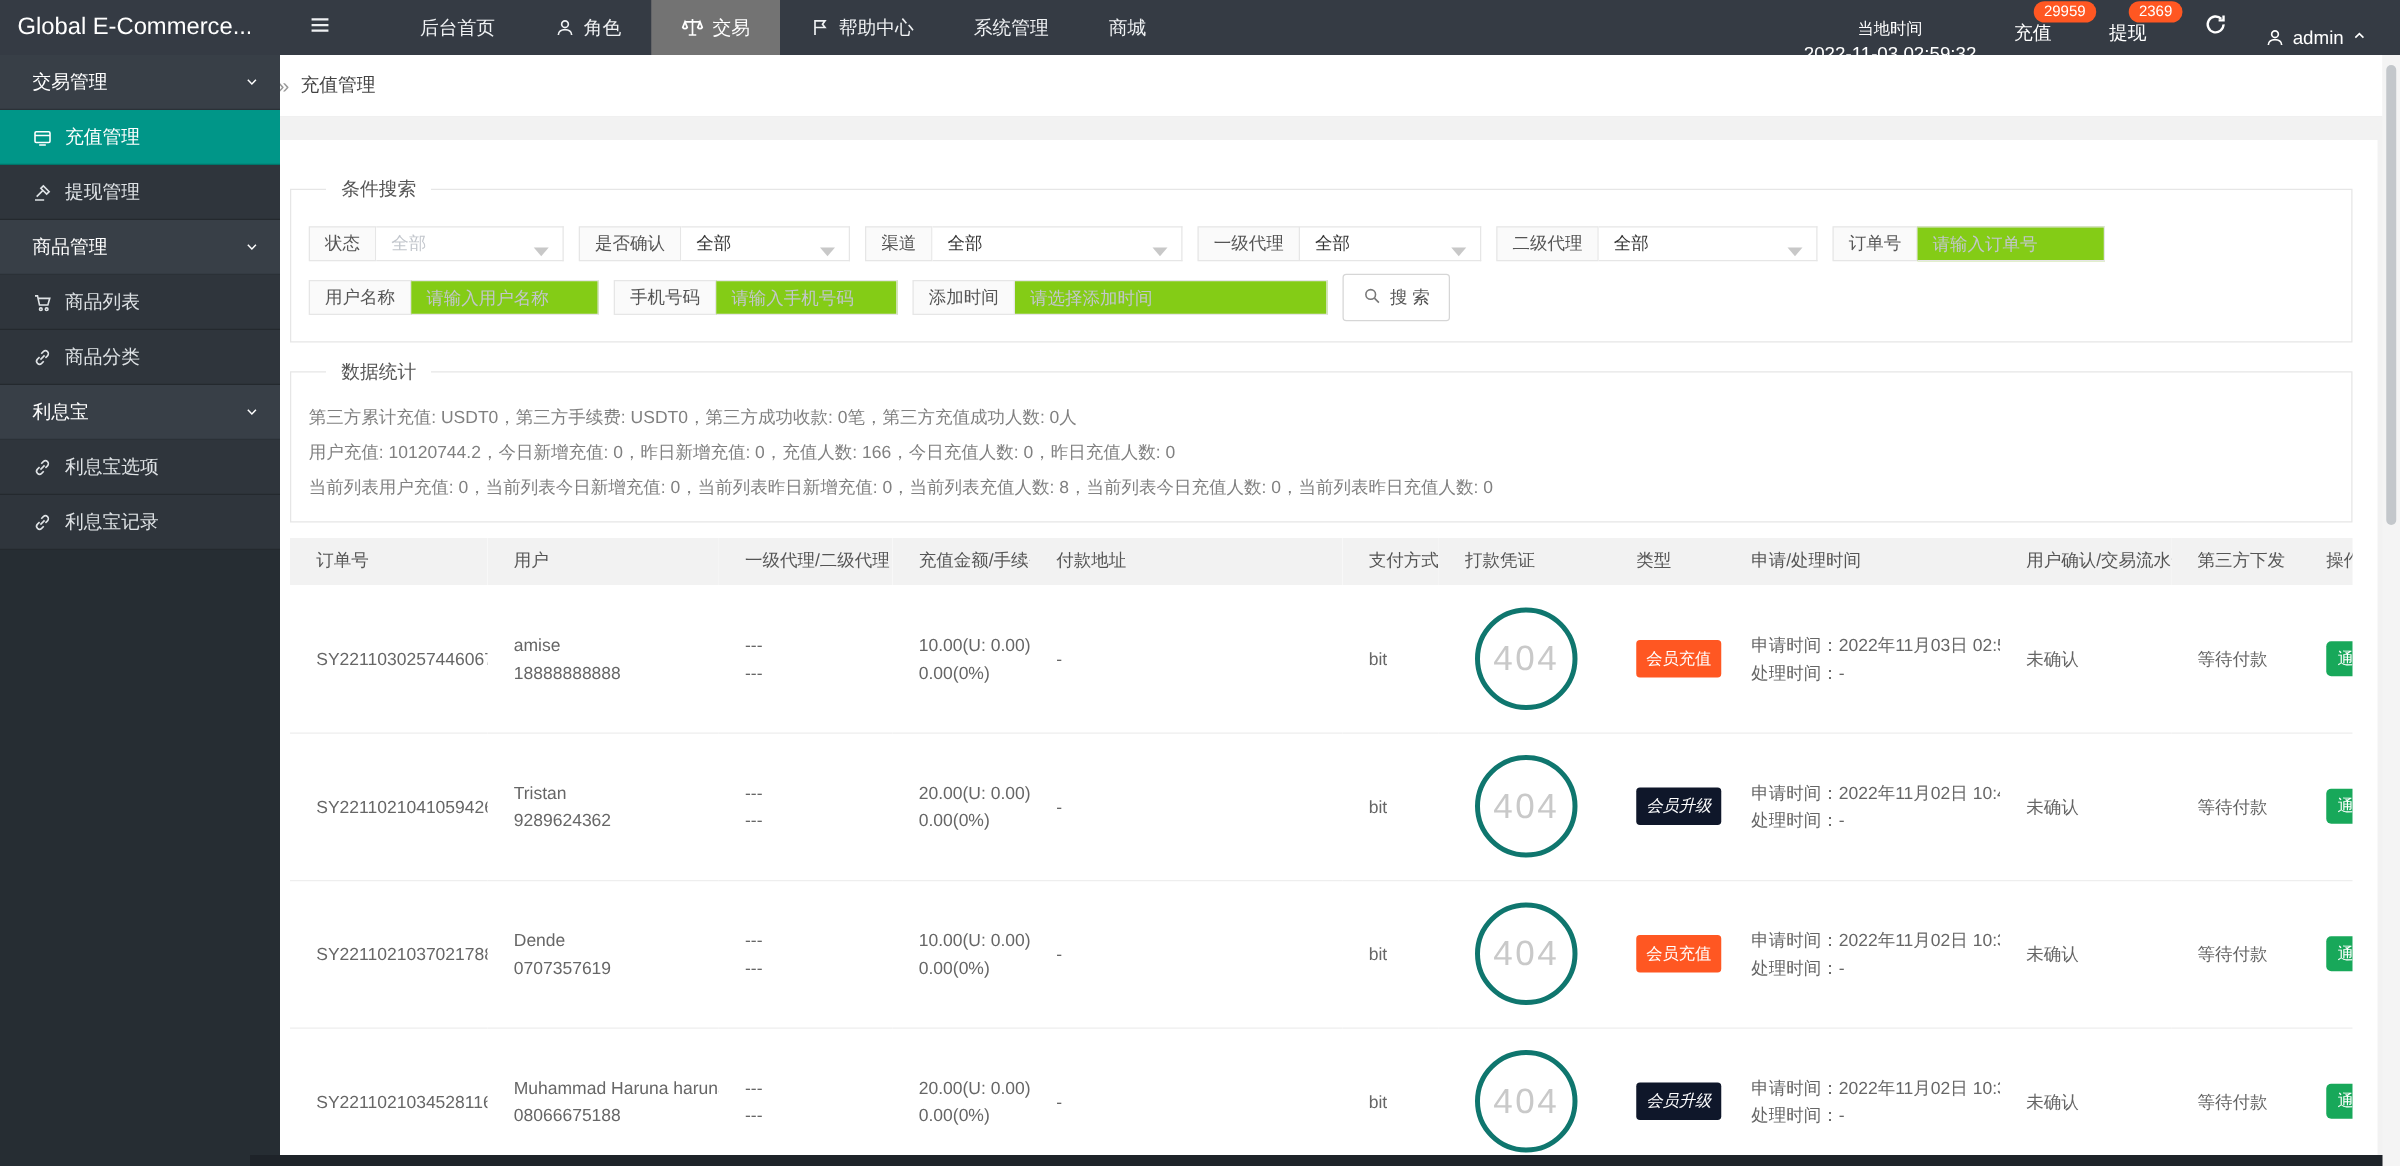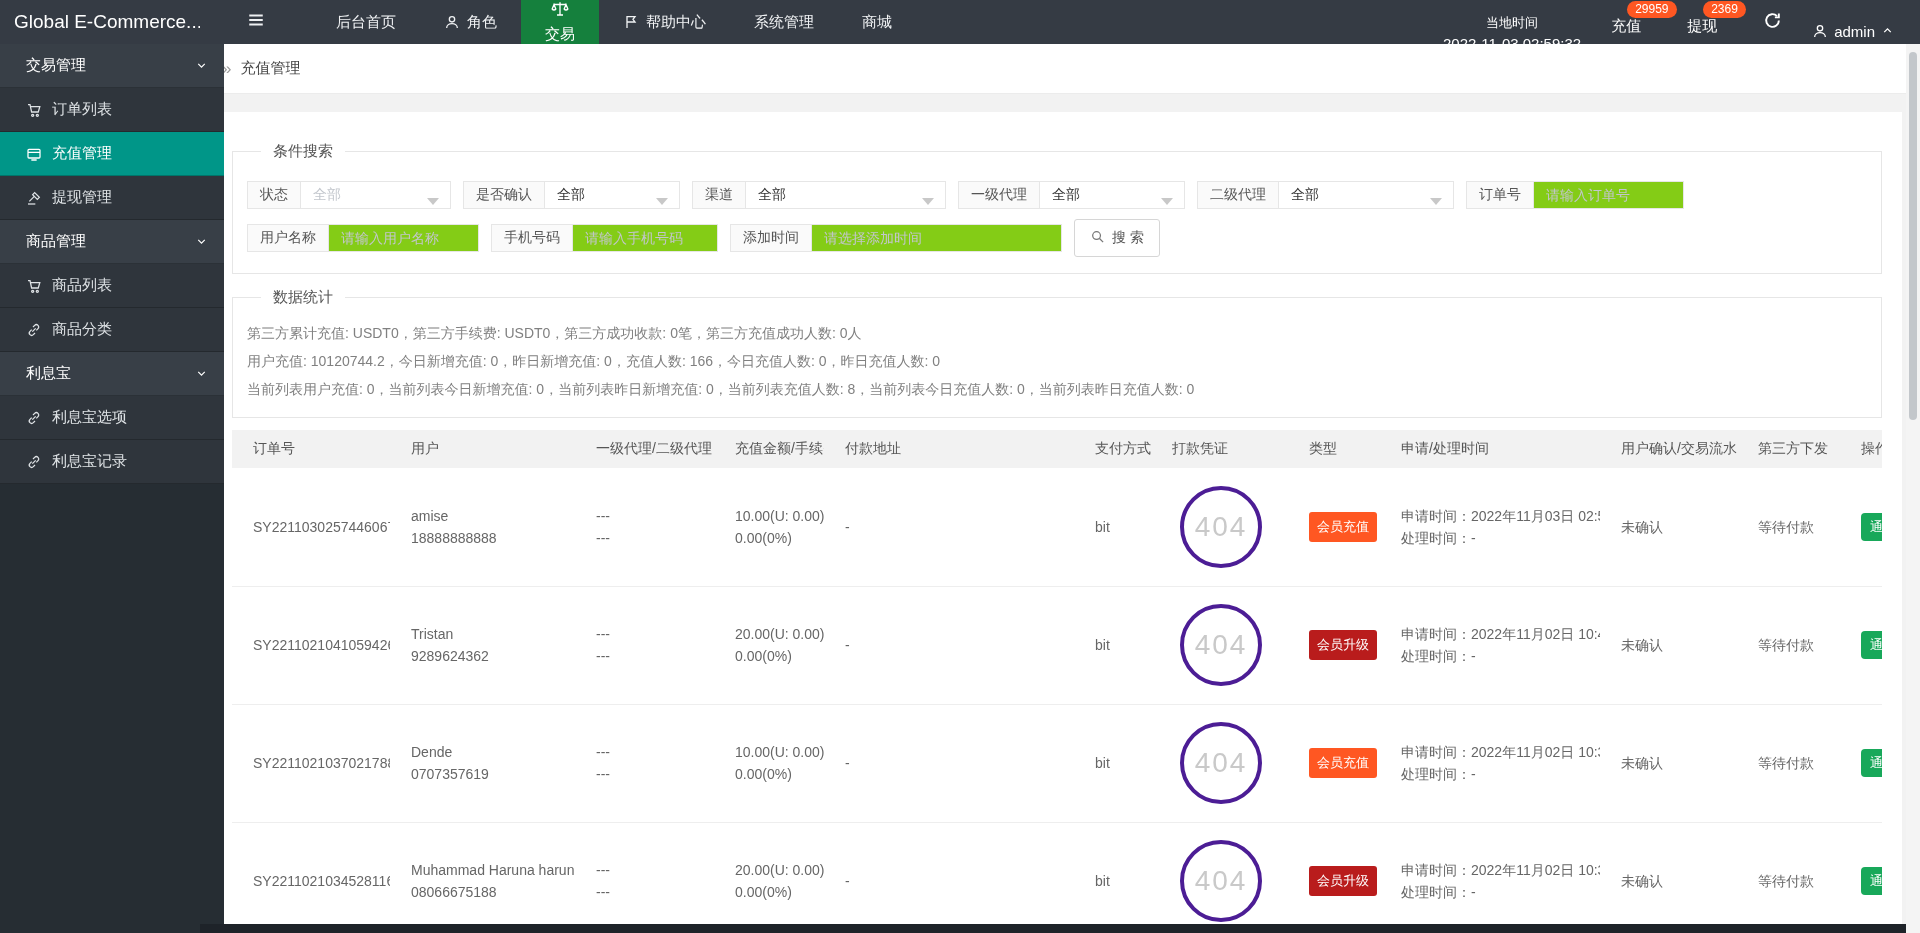--- a/index.html
+++ b/index.html
@@ -4,21 +4,21 @@
 <style>
   * { margin:0; padding:0; box-sizing:border-box; }
   html,body { width:1920px; height:933px; overflow:hidden; font-family:"Liberation Sans","DejaVu Sans",sans-serif; background:#f2f2f2; }
 
   
   .topbar { position:absolute; top:0; left:0; width:1920px; height:44px; background:#353b44; display:flex; align-items:stretch; z-index:30;gap:28px; }
   .logo { width:200px; display:flex; align-items:center; padding-left:14px; color:#fff; font-size:19px; white-space:nowrap; overflow:hidden; }
   .hamburger { width:56px; display:flex; align-items:center; justify-content:center; color:#eef0f2; cursor:pointer; }
   .topnav { display:flex; align-items:stretch; }
   .nav-item { display:flex; align-items:center; gap:7px; padding:0 24px; color:#f0f2f4; font-size:15px; cursor:pointer; }
-  .nav-item.active { background:#15803d; color:#fff;flex-direction:column; }
+  .nav-item.active { background:#737373; color:#fff; }
   .nav-item svg { display:block; }
   .topbar-right { margin-left:auto; display:flex; align-items:center; gap:30px; padding-right:26px; color:#fff; }
   .time-block { text-align:center; line-height:1.5; }
   .time-label { font-size:13px;margin-top:24px; }
   .time-value { font-size:15px; }
   .quick { position:relative; font-size:15px; cursor:pointer; padding-top:8px; margin-right:16px; }
   .quick .cnt-badge { position:absolute; top:-8px; left:16px; background:#ff5722; color:#fff; font-size:12px; line-height:17px; padding:0 8px; border-radius:9px; white-space:nowrap; }
   .refresh { cursor:pointer; display:flex; align-items:center; }
   .userbox { display:flex; align-items:flex-start; gap:6px; font-size:15px; cursor:pointer;margin-top:20px; }
 
@@ -52,24 +52,24 @@
   .search-btn { height:38px; display:flex; align-items:center; gap:7px; padding:0 15px; background:#fff; border:1px solid #d6d6d6; border-radius:3px; font-size:14px; color:#555; cursor:pointer; }
 
   .stat-line { font-size:14px; color:#808080; line-height:24px; margin-top:4px; white-space:nowrap; }
 
   
   table.grid { width:1650px; border-collapse:collapse; table-layout:fixed; margin-top:12px; }
   table.grid th { background:#f2f2f2; font-weight:normal; text-align:left; font-size:14px; color:#555; padding:10px 10px 10px 21px; white-space:nowrap; overflow:hidden; }
   table.grid td { border-bottom:1px solid #eee; font-size:14px; color:#666; padding:10px 8px 10px 21px; vertical-align:middle; line-height:22px; overflow:hidden; }
   table.grid tr.data-row { height:118px; }
   .two-line div { white-space:nowrap; }
-  .voucher { width:82px; height:82px; border:4px solid #4c1d95; border-radius:50%; display:flex; align-items:center; justify-content:center; font-size:28px; letter-spacing:2px; color:#c9c9c9; cursor:pointer; margin-left:8px; }
+  .voucher { width:82px; height:82px; border:4px solid #0f766e; border-radius:50%; display:flex; align-items:center; justify-content:center; font-size:28px; letter-spacing:2px; color:#c9c9c9; cursor:pointer; margin-left:8px; }
   .type-badge { display:inline-block; padding:4px 8px; border-radius:3px; color:#fff; font-size:13px; white-space:nowrap; }
   .type-badge[data-variant="recharge"] { background:#ff5722; }
-  .type-badge[data-variant="upgrade"] { background:#b91c1c; }
+  .type-badge[data-variant="upgrade"] { background:#0f172a;font-style:italic; }
   .pass-btn { background:#18a85a; color:#fff; border:none; border-radius:4px; padding:5px 9px; font-size:13px; cursor:pointer; white-space:nowrap; }
 
   
   .vscroll { position:absolute; top:44px; right:0; width:14px; height:889px; background:#f4f4f4; z-index:40; }
   .vthumb { position:absolute; top:8px; left:3px; width:8px; height:368px; background:#c3c7cb; border-radius:4px; cursor:pointer; }
   .hscroll { position:absolute; bottom:0; left:200px; width:1706px; height:9px; background:#1e2329; z-index:45; cursor:pointer; }
 </style>
 </head>
 <body>
 
@@ -161,30 +161,20 @@
 
 <div class="sidebar">
   <div class="side-item side-group">
     <span>交易管理</span>
       <span class="grow"></span>
     <span>
         <svg width="13" height="13" viewBox="0 0 24 24" fill="none" stroke="currentColor" stroke-width="2.2">
           <path d="M6 9l6 6 6-6"></path>
         </svg>
       </span>
-  </div>
-  <div class="side-item side-child">
-    <span>
-        <svg width="16" height="16" viewBox="0 0 24 24" fill="none" stroke="currentColor" stroke-width="1.9">
-          <path d="M3 4h3l2.4 11h10l2.3-8H7.2"></path>
-          <circle cx="10" cy="20" r="1.6"></circle>
-          <circle cx="17" cy="20" r="1.6"></circle>
-        </svg>
-      </span>
-    <span>订单列表</span>
   </div>
   <div class="side-item side-child active">
     <span>
         <svg width="16" height="16" viewBox="0 0 24 24" fill="none" stroke="currentColor" stroke-width="1.9">
           <rect x="3" y="5" width="18" height="13" rx="1.5"></rect>
           <path d="M3 9.5h18M8 21h8"></path>
         </svg>
       </span>
     <span>充值管理</span>
   </div>

